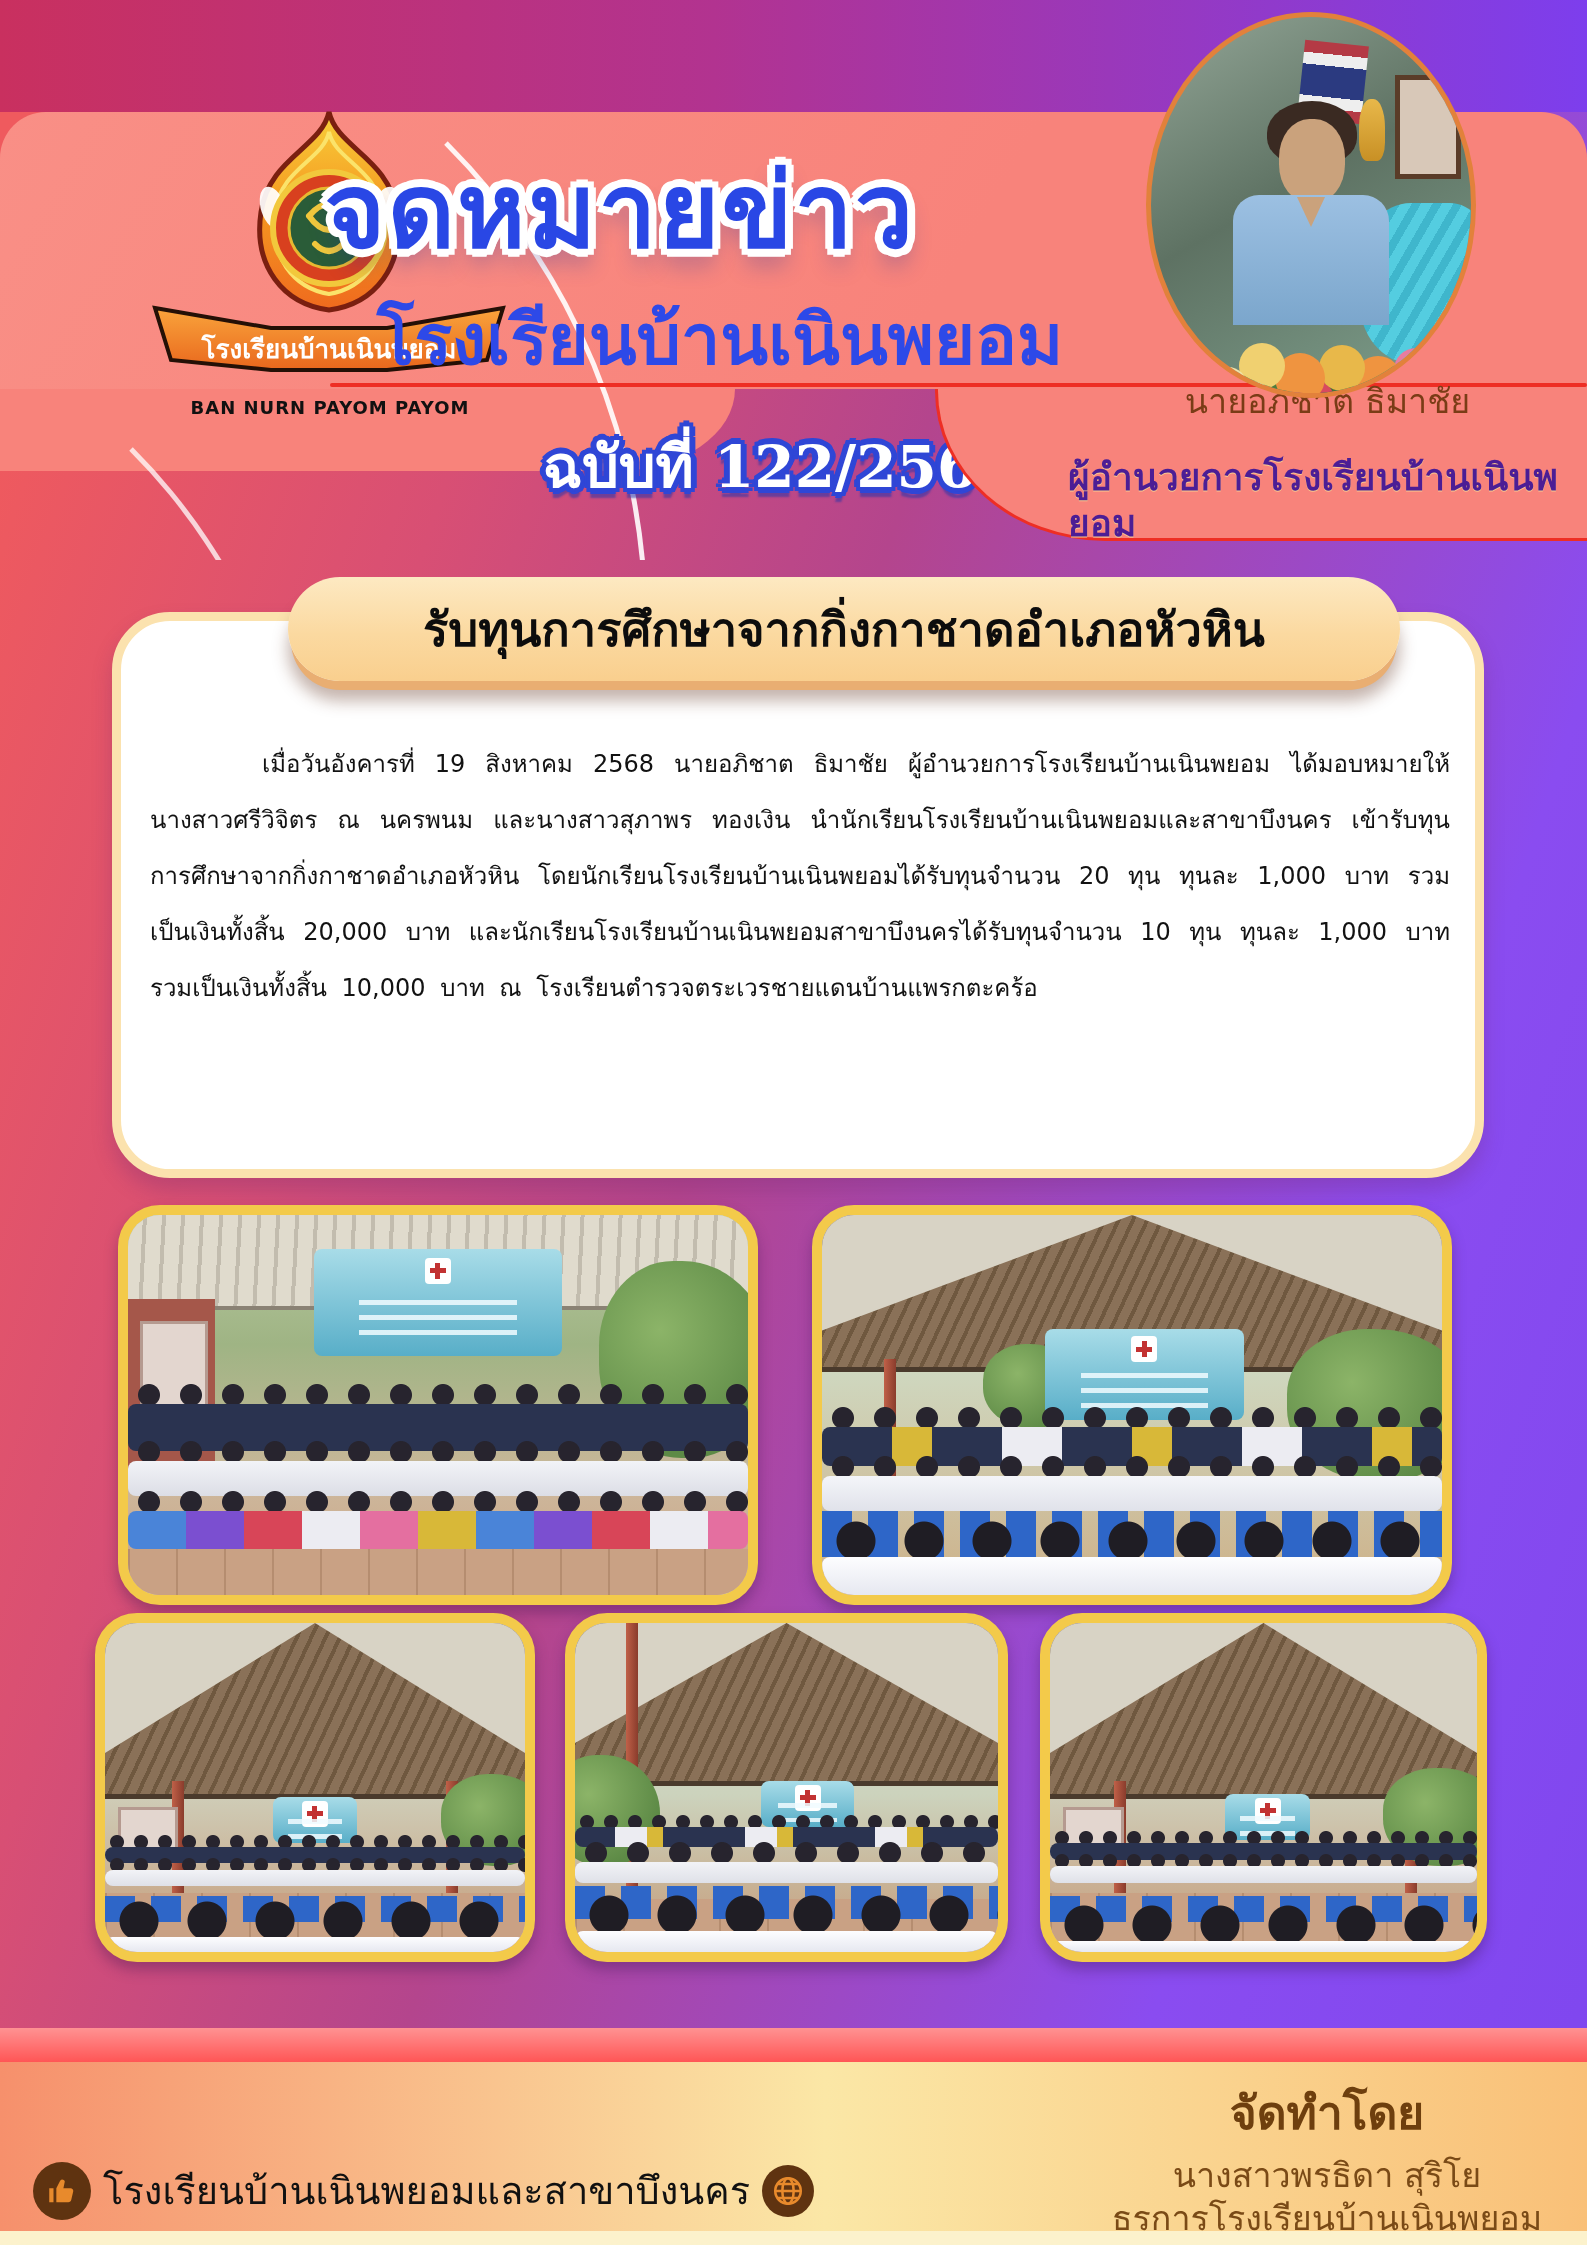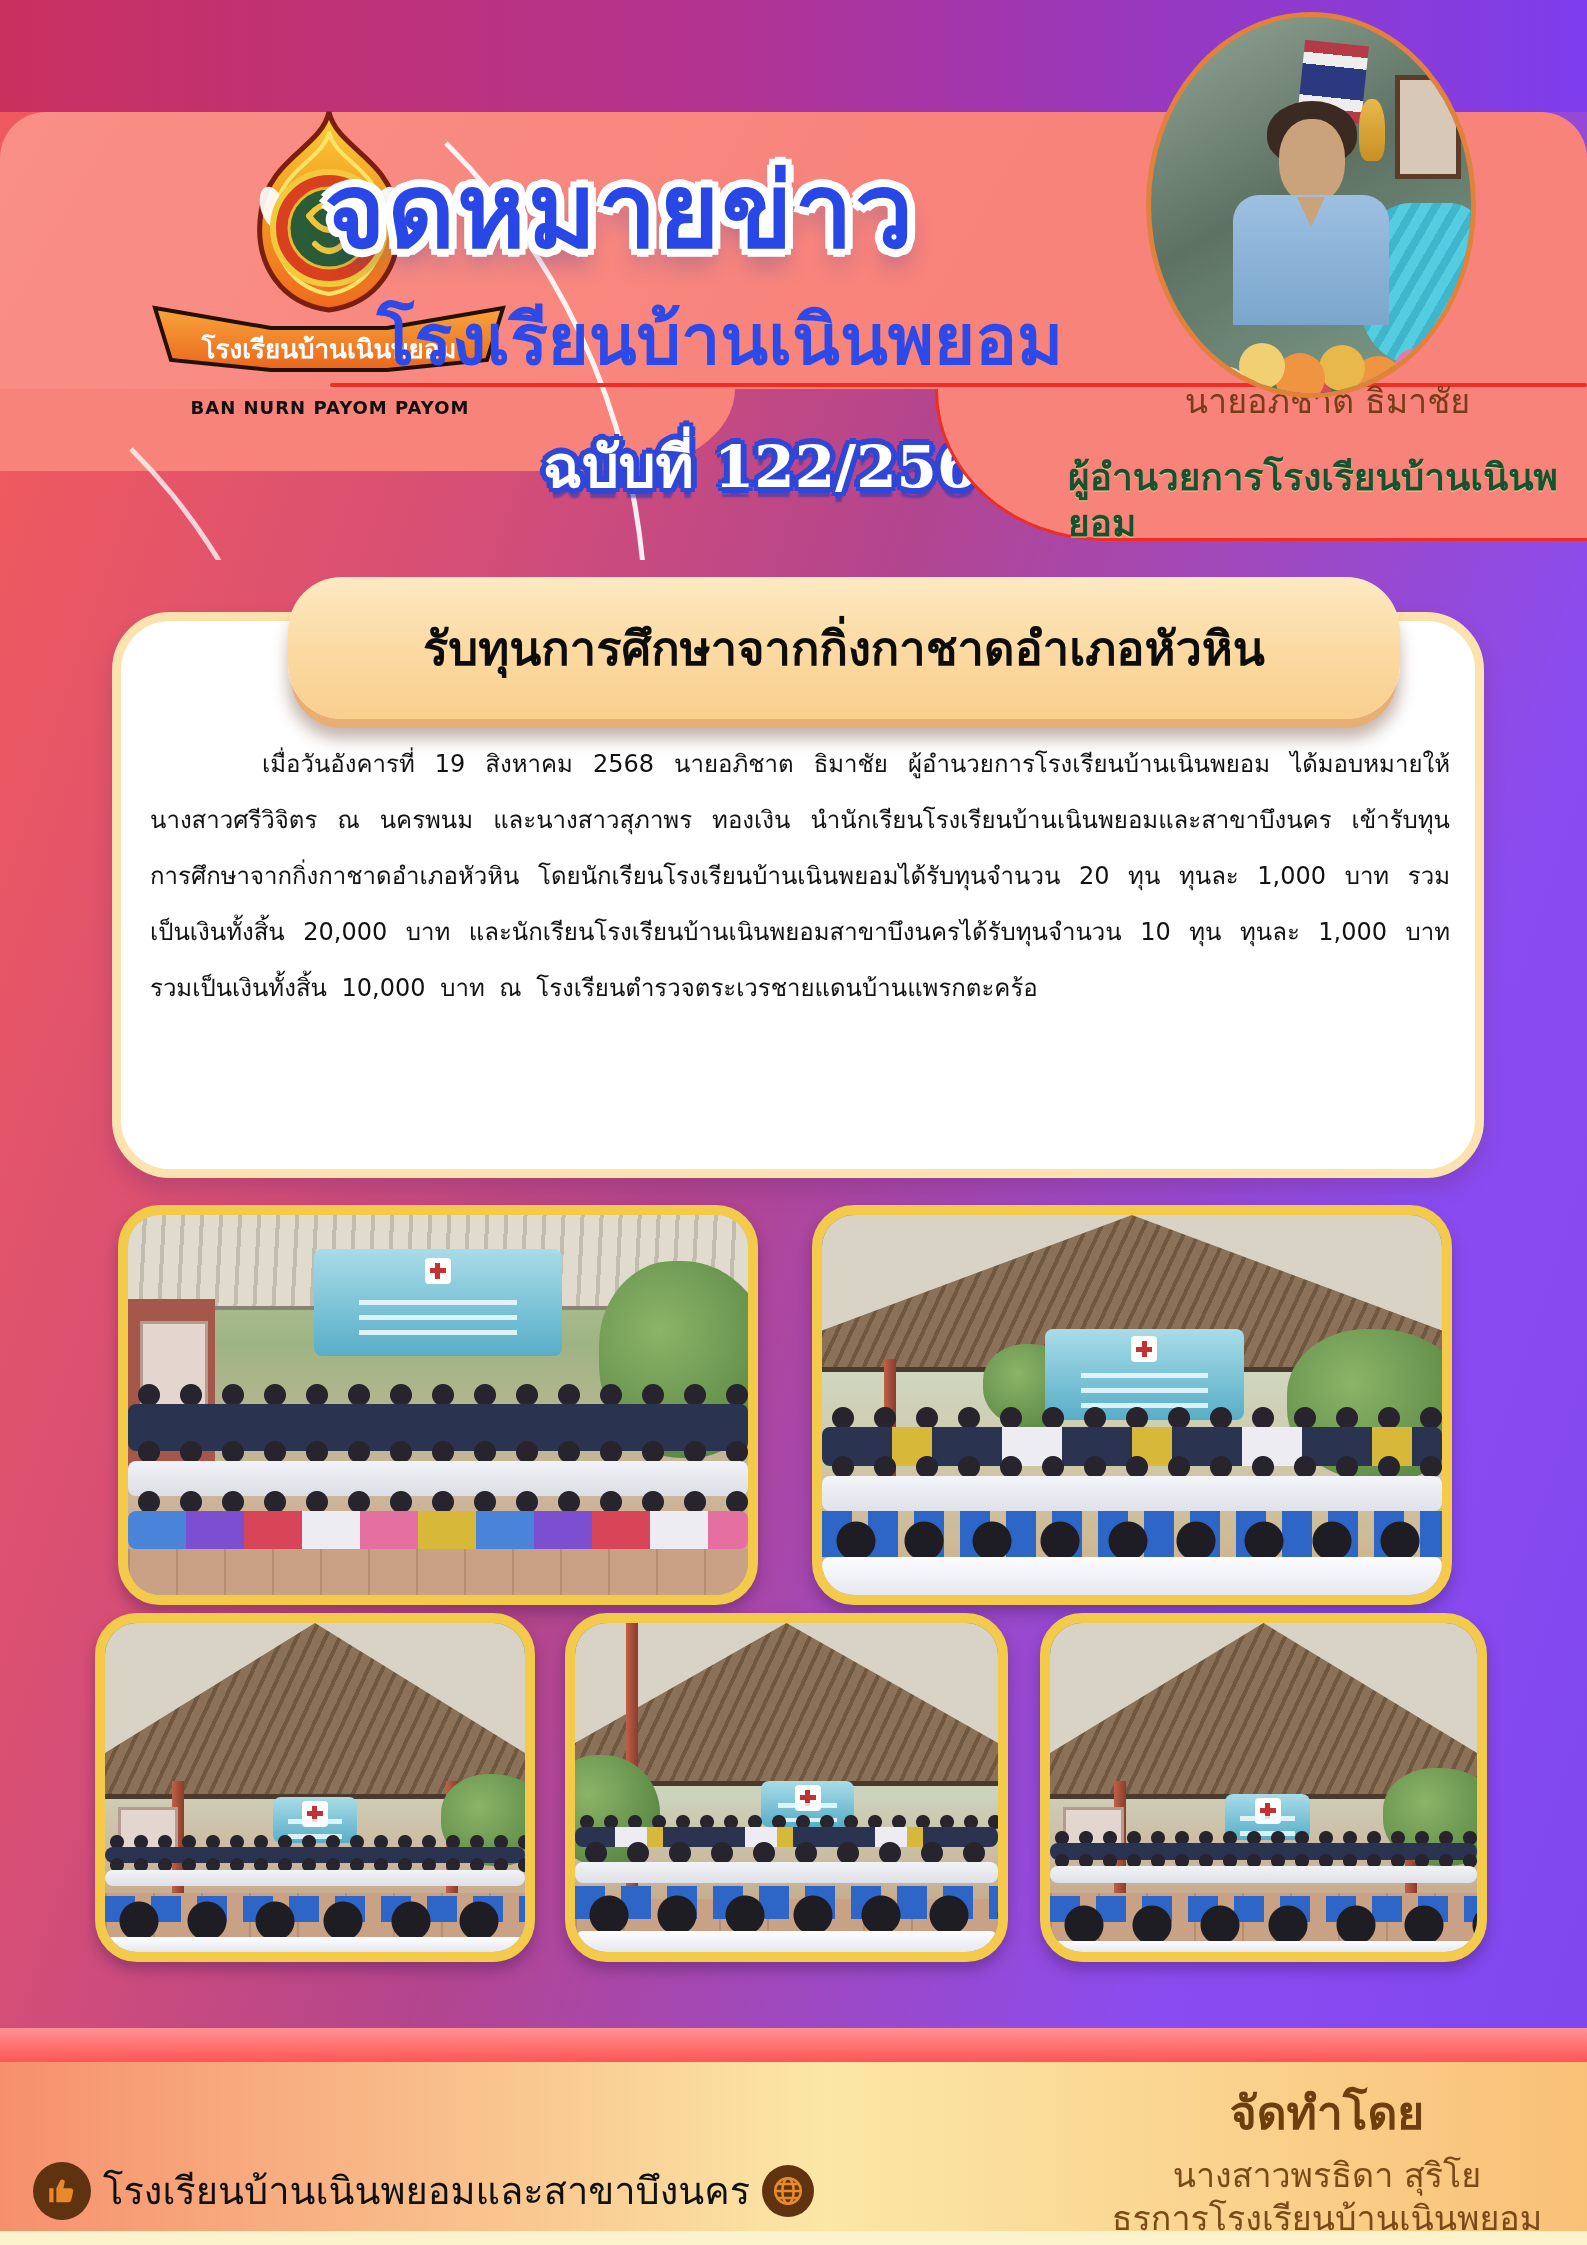--- a/index.html
+++ b/index.html
@@ -16,21 +16,21 @@
   .hdr-deco{position:absolute;left:0;top:0;width:100%;height:560px;overflow:hidden;pointer-events:none;}
   .arc{position:absolute;border:5px solid transparent;border-radius:50%;}
   .arc1{left:-720px;top:-59px;width:1358px;height:1358px;border-right-color:rgba(255,255,255,.9);}
   .arc2{left:-900px;top:270px;width:1200px;height:1200px;border-right-color:rgba(255,255,255,.75);}
   .redline{position:absolute;left:330px;top:383px;width:1257px;height:4px;background:#ee2e24;border-radius:3px;}
   .dirbox{position:absolute;left:935px;top:389px;width:652px;height:152px;background:#f8837b;
         border-left:3px solid #ee2e24;border-bottom:3px solid #ee2e24;
         border-radius:0 0 0 170px / 0 0 0 150px;box-sizing:border-box;
         display:flex;flex-direction:column;justify-content:center;align-items:center;padding-left:130px;}
   .dir-name{font-size:34px;color:#7a3c16;line-height:1.25;}
-  .dir-title{font-size:37px;font-weight:bold;color:#14532d;line-height:1.25;
+  .dir-title{font-size:37px;font-weight:bold;color:#4c1d95;line-height:1.25;
         text-shadow:0 1px 0 #f9c98e;margin-top:32px;}
   .nl-title{position:absolute;left:170px;top:128px;width:900px;text-align:center;
         font-size:104px;font-weight:800;color:#2947e5;letter-spacing:2px;
         text-shadow:-6px -6px 0 #fff,6px -6px 0 #fff,-6px 6px 0 #fff,6px 6px 0 #fff,
                     -8px 0 0 #fff,8px 0 0 #fff,0 -8px 0 #fff,0 8px 0 #fff,
                     0 16px 22px rgba(30,48,160,.35);font-family:Liberation Serif, serif;}
   .nl-school{position:absolute;left:220px;top:284px;width:1000px;text-align:center;
         font-size:70px;font-weight:800;color:#2d49e8;}
   .issue{position:absolute;left:430px;top:420px;width:700px;text-align:center;
         font-family:"DejaVu Serif",serif;font-size:58px;font-weight:800;color:#fff;
@@ -63,21 +63,21 @@
         box-shadow:40px 18px 0 8px #5d8a46,90px 2px 0 4px #4f7d3c,200px 10px 0 10px #5d8a46,
                    255px 22px 0 4px #4f7d3c,150px 26px 0 12px #497039;}
   .dp-flower{position:absolute;left:26px;bottom:6px;width:30px;height:30px;border-radius:50%;background:#fff;
         box-shadow:36px 14px 0 4px #f2e2a8,70px -6px 0 8px #f0d070,108px 6px 0 10px #ef9440,
                    150px -4px 0 8px #e8b84a,186px 8px 0 9px #ef9440,224px -2px 0 7px #e87ca0,
                    252px 16px 0 5px #fff,120px 30px 0 8px #d84a5f,60px 30px 0 6px #fff,200px 30px 0 6px #f5ab58;}
   
   .card{position:absolute;left:112px;top:612px;width:1372px;height:566px;background:#fff;
         border:9px solid #fbe2ae;border-radius:58px;box-sizing:border-box;
         box-shadow:0 12px 20px rgba(110,40,110,.28);}
-  .tbanner{position:absolute;left:288px;top:577px;width:1112px;height:142px;border-radius:54px;
+  .tbanner{position:absolute;left:288px;top:577px;width:1112px;height:104px;border-radius:54px;
         background:linear-gradient(180deg,#fde9c2,#fbd9a0 55%,#f9cf8e);
         box-shadow:0 12px 0 -3px #e9ae72,0 20px 16px rgba(90,40,20,.35);
         display:flex;align-items:center;justify-content:center;}
   .tbanner-text{font-size:47px;font-weight:800;color:#0d0d0d;}
   .body-text{position:absolute;left:150px;top:736px;width:1300px;
         font-size:24px;line-height:56px;color:#121212;text-align:justify;text-align-last:left;
         text-indent:112px;word-spacing:7px;}
   
   .photo{position:absolute;border:10px solid #f3ca4a;border-radius:42px;overflow:hidden;
         box-sizing:border-box;background:#cfc8b6;box-shadow:0 8px 14px rgba(60,20,80,.35);}

